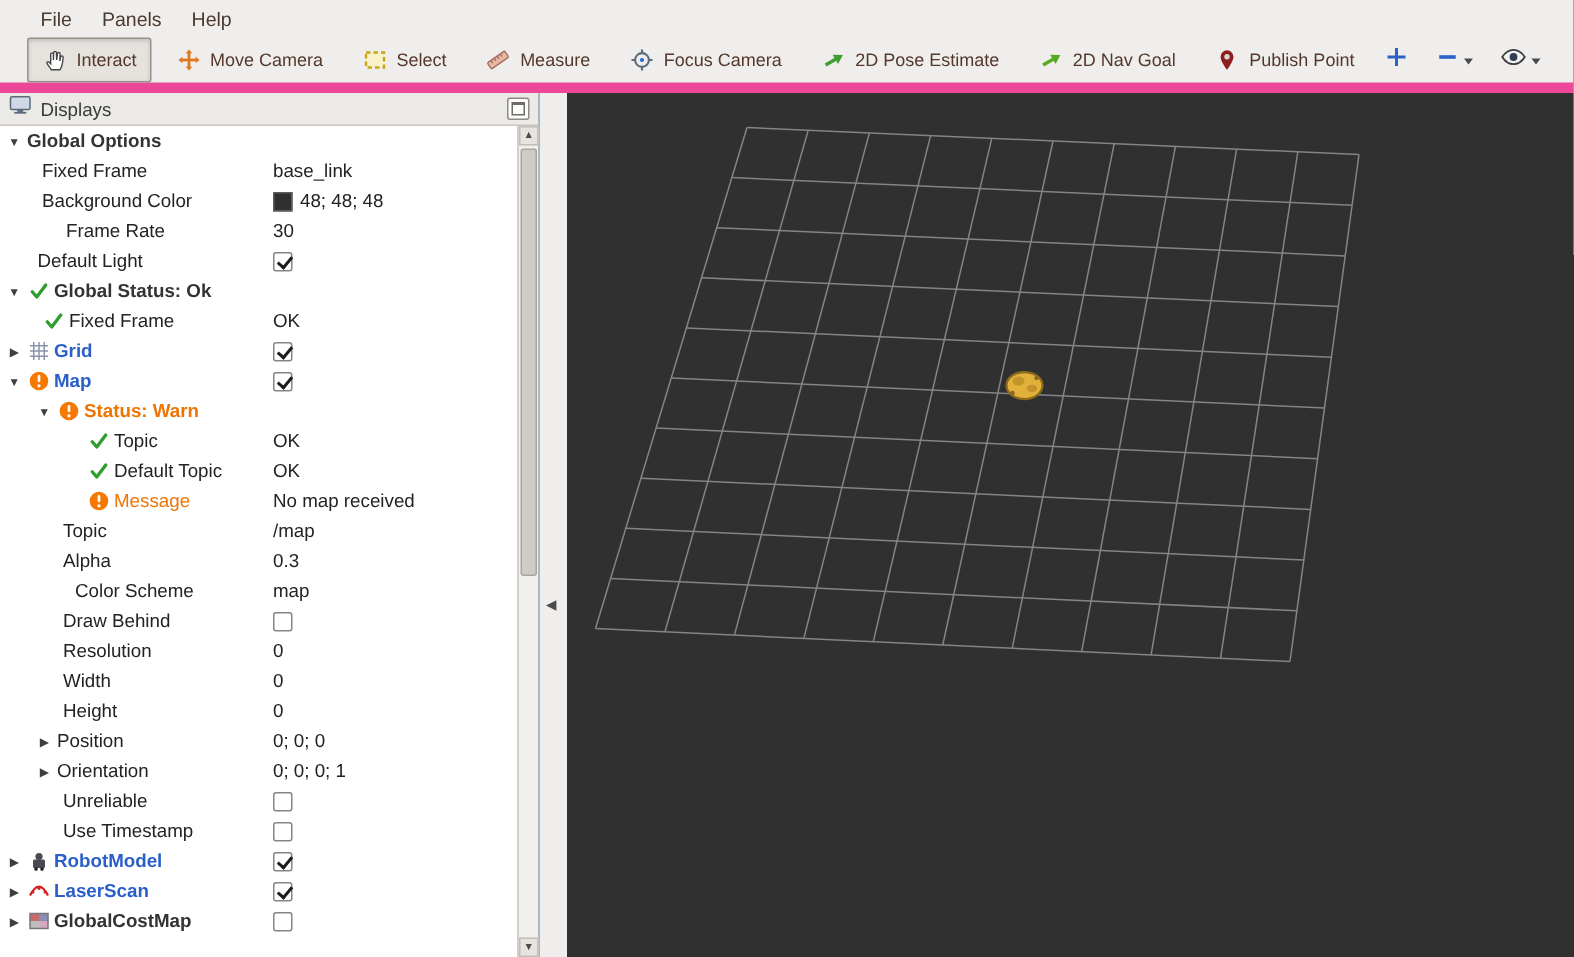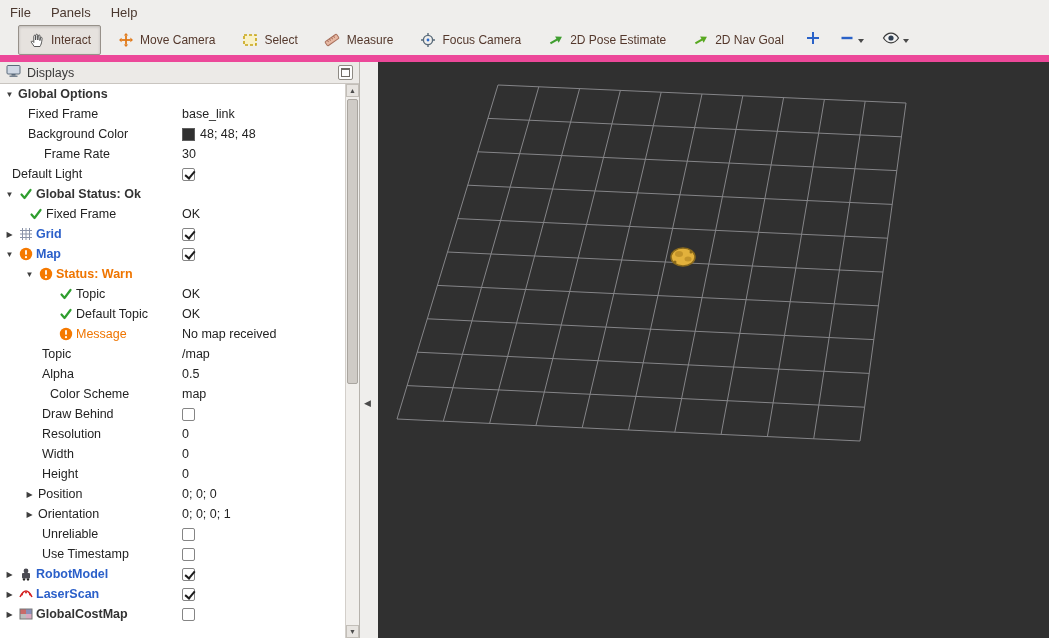--- a/index.html
+++ b/index.html
@@ -1,21 +1,21 @@
 <!DOCTYPE html>
 <html><head>
 <meta charset="utf-8">
 <style>
   * { box-sizing: border-box; margin: 0; padding: 0; }
   html,body { width:1049px; height:638px; overflow:hidden; }
   body { font-family:"Liberation Sans", sans-serif; background:#efeeec; position:relative; }
 
   
   .menubar { position:absolute; top:0; left:0; right:0; height:24px; background:#efeeec;
-             display:flex; align-items:center; padding:0 0; }
+             display:flex; align-items:center; padding:0 17px; }
   .menu-item { font-size:13px; color:#4b382f; padding:3px 10px; cursor:default; }
 
   
   .toolbar { position:absolute; top:24px; left:0; right:0; height:38px; background:#efeeec;
              border-bottom:7px solid #ec4899; display:flex; align-items:center; padding:0 18px; gap:6px; }
   .tool { display:flex; align-items:center; gap:6px; padding:6px 9px; font-size:12px; color:#54382c;
           background:transparent; border:1px solid transparent; border-radius:2px;
           font-family:"Liberation Sans",sans-serif; cursor:default; white-space:nowrap; }
   .tool.active { background:#e6e2de; border:1px solid #97918a; box-shadow:inset 0 1px 3px rgba(0,0,0,.18); }
   .ticon16 { width:17px; height:16px; display:inline-flex; align-items:center; justify-content:center; }
@@ -152,20 +152,29 @@
       <svg width="16" height="16" viewBox="0 0 16 16">
           <g transform="rotate(-30 8 8)">
             <rect x="1.5" y="7" width="8" height="2.2" fill="#58a820"></rect>
             <path d="M9 4.5L14.8 8.1 9 11.7z" fill="#58a820"></path>
           </g>
         </svg>
     </span>
     <span>2D Nav Goal</span>
   </button>
 
+  <button class="tool">
+    <span class="ticon16">
+      <svg width="16" height="16" viewBox="0 0 16 16">
+          <path d="M8 1.5a4.3 4.3 0 0 1 4.3 4.3C12.3 9 8 14.5 8 14.5S3.7 9 3.7 5.8A4.3 4.3 0 0 1 8 1.5z" fill="#8e1f1f"></path>
+          <circle cx="8" cy="5.8" r="1.8" fill="#d8d8d8"></circle>
+        </svg>
+    </span>
+    <span>Publish Point</span>
+  </button>
 
   <div class="tb-right">
     <button class="tb-btn">
       <span><svg width="16" height="16" viewBox="0 0 16 16">
             <path d="M7 2h2v5h5v2H9v5H7V9H2V7h5z" fill="#2a62c8"></path>
           </svg></span>
     </button>
     <button class="tb-btn">
       <span><svg width="16" height="16" viewBox="0 0 16 16">
             <rect x="2.5" y="6.8" width="11" height="2.4" fill="#2a62c8"></rect>
@@ -217,21 +226,21 @@
           <span>48; 48; 48</span>
         </div>
       </div>
       <div class="trow">
         <div class="tleft" style="margin-left: 44px;">
           <span class="tlabel ">Frame Rate</span>
         </div>
         <div class="tval">30</div>
       </div>
       <div class="trow">
-        <div class="tleft" style="margin-left: 12px;">
+        <div class="tleft" style="margin-left: 25px;">
           <span class="tlabel ">Default Light</span>
         </div>
         <div class="tval">
           <span class="cb on"></span>
         </div>
       </div>
       <div class="trow">
         <div class="tleft" style="margin-left: 4px;">
           <span class="exp">▼</span>
           <span class="ticon">
@@ -336,21 +345,21 @@
       <div class="trow">
         <div class="tleft" style="margin-left: 42px;">
           <span class="tlabel ">Topic</span>
         </div>
         <div class="tval">/map</div>
       </div>
       <div class="trow">
         <div class="tleft" style="margin-left: 42px;">
           <span class="tlabel ">Alpha</span>
         </div>
-        <div class="tval">0.5</div>
+        <div class="tval">0.3</div>
       </div>
       <div class="trow">
         <div class="tleft" style="margin-left: 50px;">
           <span class="tlabel ">Color Scheme</span>
         </div>
         <div class="tval">map</div>
       </div>
       <div class="trow">
         <div class="tleft" style="margin-left: 42px;">
           <span class="tlabel ">Draw Behind</span>

